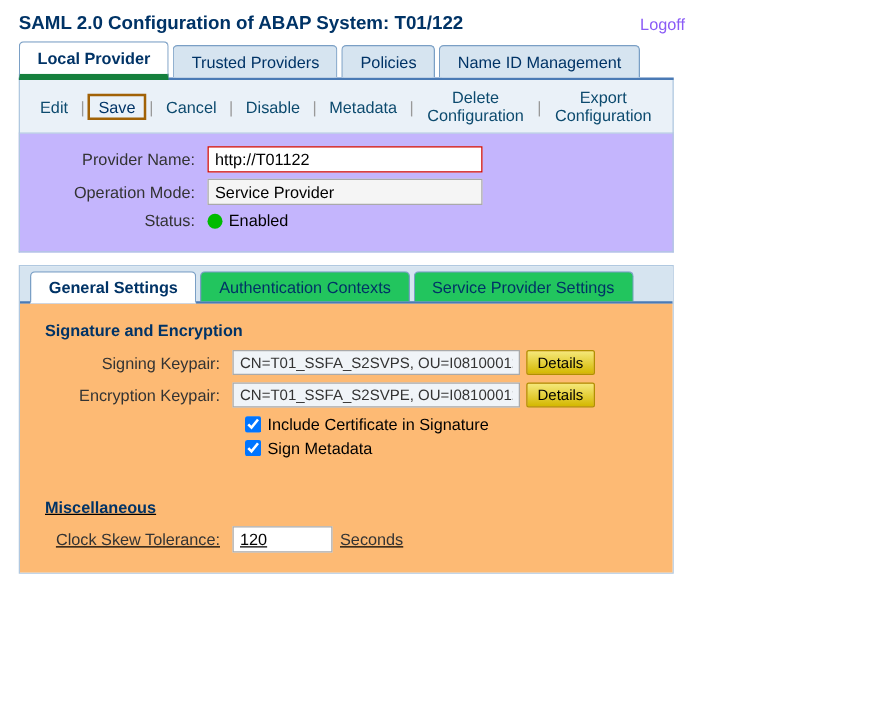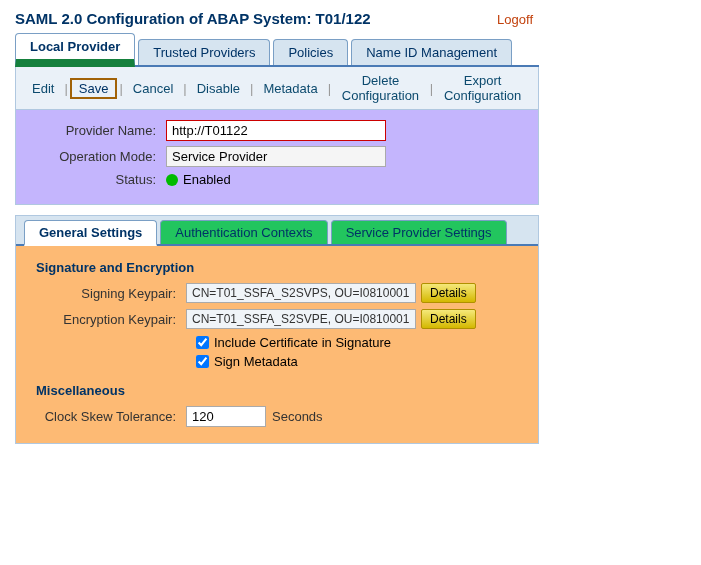--- a/index.html
+++ b/index.html
@@ -23,22 +23,22 @@
     .page-title {
       font-size: 15px;
       font-weight: bold;
       color: #003366;
       margin-bottom: 6px;
     }
 
     .logoff-link {
       position: absolute;
       top: 12px;
-      right: 21px;
-      color: #c2410c;
+      right: 6px;
+      color: #8b5cf6;
       text-decoration: none;
       font-size: 13px;
       cursor: pointer;
     }
 
     
     .main-tabs {
       display: flex;
       align-items: flex-end;
       border-bottom: 2px solid #4a7ab5;
@@ -52,21 +52,21 @@
       background: #d6e4f0;
       color: #003366;
       cursor: pointer;
       border-radius: 4px 4px 0 0;
       margin-right: 3px;
       font-size: 13px;
     }
 
     .main-tab.active {
       background: #fff;
-      border-bottom: 8px solid #15803d;
+      border-bottom: 5px solid #15803d;
       margin-bottom: -2px;
       font-weight: bold;
       z-index: 1;
     }
 
     
     .toolbar {
       display: flex;
       align-items: center;
       border: 1px solid #b0c8e0;
@@ -233,21 +233,22 @@
     .checkbox-row {
       display: flex;
       align-items: center;
       margin-left: 160px;
       margin-bottom: 4px;
       gap: 5px;
       font-size: 13px;
     }
 
     .misc-section {
-      margin-top: 14px;
+      margin-top: 32px;
+      text-decoration: underline;
     }
 
     .clock-row {
       display: flex;
       align-items: center;
       margin-top: 6px;
     }
 
     .clock-input {
       border: 1px solid #aaa;

